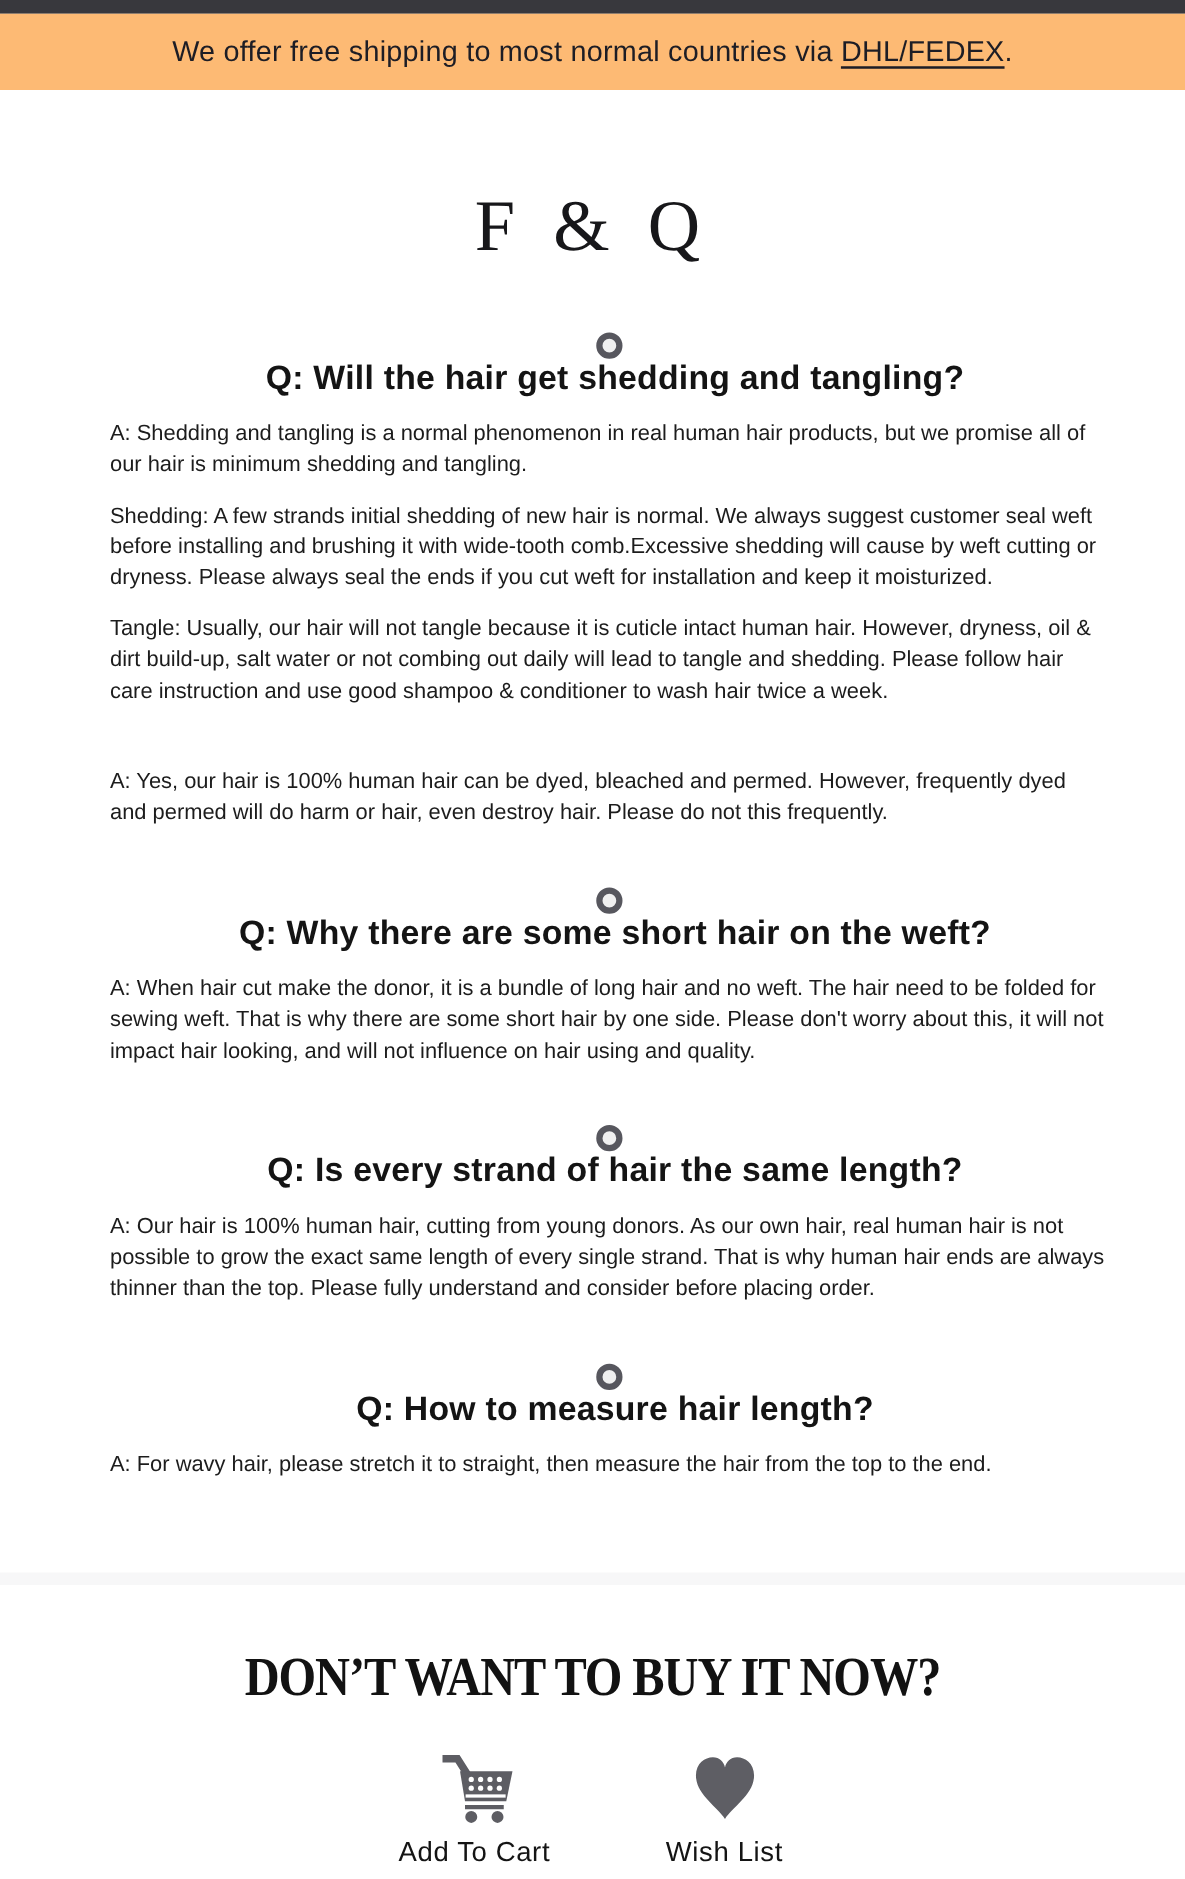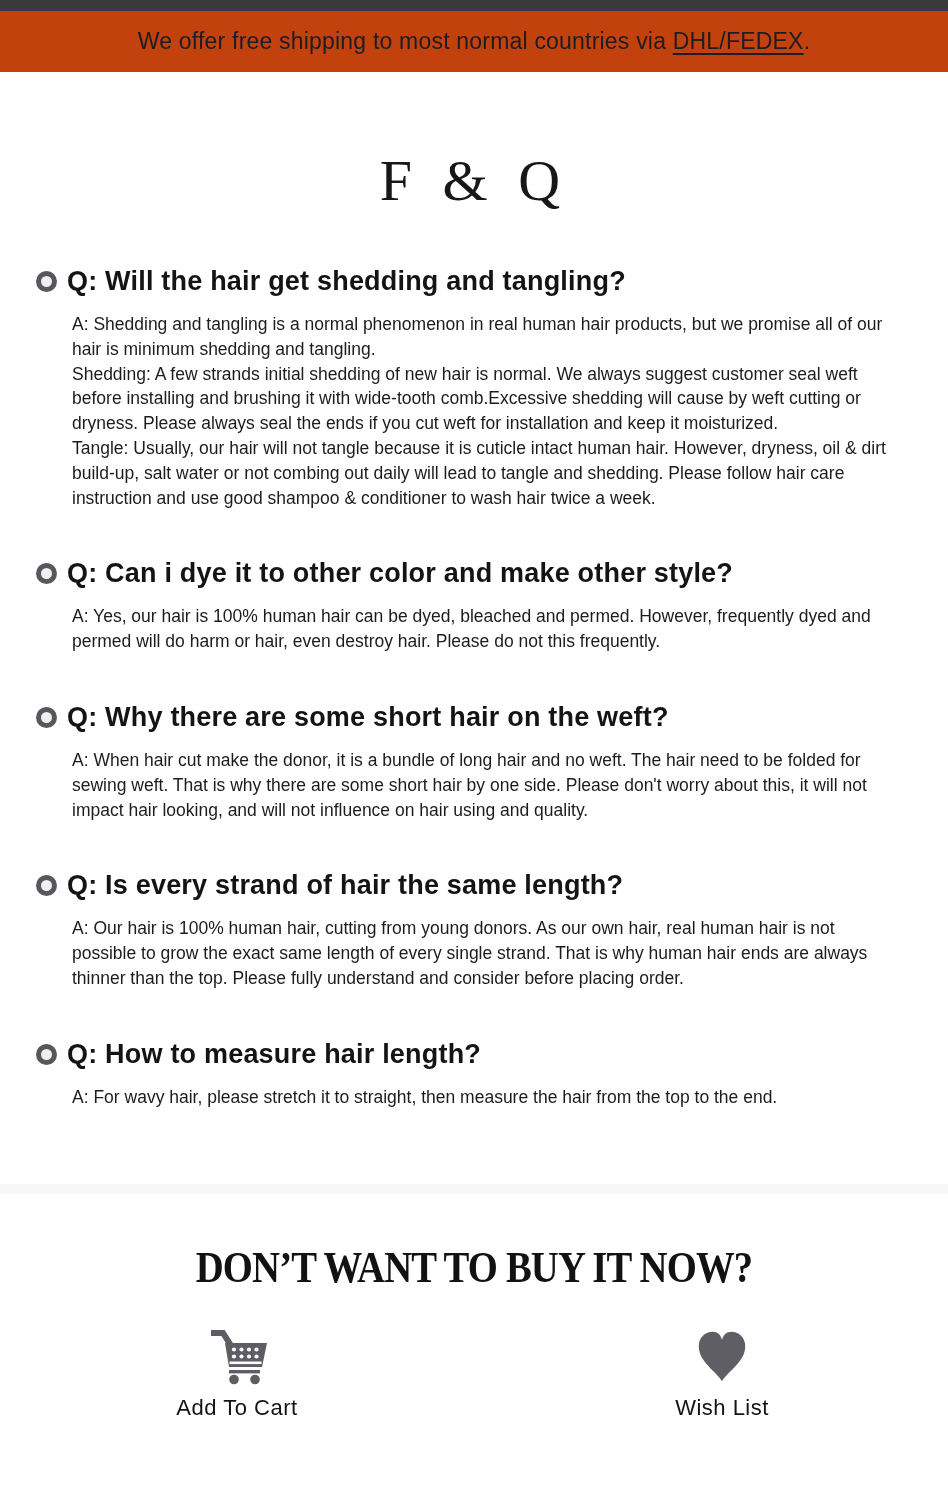--- a/index.html
+++ b/index.html
@@ -15,21 +15,21 @@
 
   
   .top-strip {
     width: 100%;
     height: 11px;
     background: #38383d;
   }
   .banner {
     width: 100%;
     height: 61px;
-    background: #c2410c;
+    background: #fdba74;
     display: flex;
     align-items: center;
     justify-content: center;
     font-size: 23px;
     color: #1d1d25;
     letter-spacing: 0.2px;
   }
   .banner .ship-link {
     text-decoration: underline;
     text-underline-offset: 4px;
@@ -58,20 +58,21 @@
   
   .faq {
     margin-top: 56px;
   }
   .faq-item { margin-bottom: 48px; }
   .q-row {
     display: flex;
     align-items: center;
     padding-left: 36px;
     margin-bottom: 15px;
+    flex-direction: column;
   }
   .ring {
     width: 21px;
     height: 21px;
     border: 5px solid #57575e;
     background: #f0f0f0;
     border-radius: 50%;
     margin-right: 10px;
     flex: 0 0 auto;
   }
@@ -81,21 +82,21 @@
     color: #141414;
     letter-spacing: 0.2px;
   }
   .answer {
     margin-left: 72px;
     margin-right: 46px;
     font-size: 17.5px;
     line-height: 24.8px;
     color: #1c1c1c;
   }
-  .answer p { margin: 0; }
+  .answer p { margin: 16px; }
 
   
   .section-divider {
     margin-top: 74px;
     width: 100%;
     height: 10px;
     background: #f7f7f8;
   }
 
   
@@ -107,21 +108,21 @@
     font-weight: bold;
     color: #121212;
     transform: scaleX(0.88);
     letter-spacing: -1px;
   }
   .actions {
     margin-top: 30px;
     margin-left: 137px;
     width: 685px;
     display: flex;
-    justify-content: space-between;
+    justify-content: center;
   }
   .action {
     width: 200px;
     display: flex;
     flex-direction: column;
     align-items: center;
     cursor: pointer;
   }
   .action .icon-box {
     height: 66px;
@@ -160,24 +161,20 @@
       <span class="q-title">Q: Will the hair get shedding and tangling?</span>
     </div>
     <div class="answer">
       <p>A: Shedding and tangling is a normal phenomenon in real human hair products, but we promise all of our hair is minimum shedding and tangling.</p>
       <p>Shedding: A few strands initial shedding of new hair is normal. We always suggest customer seal weft before installing and brushing it with wide-tooth comb.Excessive shedding will cause by weft cutting or dryness. Please always seal the ends if you cut weft for installation and keep it moisturized.</p>
       <p>Tangle: Usually, our hair will not tangle because it is cuticle intact human hair. However, dryness, oil &amp; dirt build-up, salt water or not combing out daily will lead to tangle and shedding. Please follow hair care instruction and use good shampoo &amp; conditioner to wash hair twice a week.</p>
     </div>
   </div>
 
   <div class="faq-item">
-    <div class="q-row">
-      <span class="ring"></span>
-      <span class="q-title">Q: Can i dye it to other color and make other style?</span>
-    </div>
     <div class="answer">
       <p>A: Yes, our hair is 100% human hair can be dyed, bleached and permed. However, frequently dyed and permed will do harm or hair, even destroy hair. Please do not this frequently.</p>
     </div>
   </div>
 
   <div class="faq-item">
     <div class="q-row">
       <span class="ring"></span>
       <span class="q-title">Q: Why there are some short hair on the weft?</span>
     </div>

